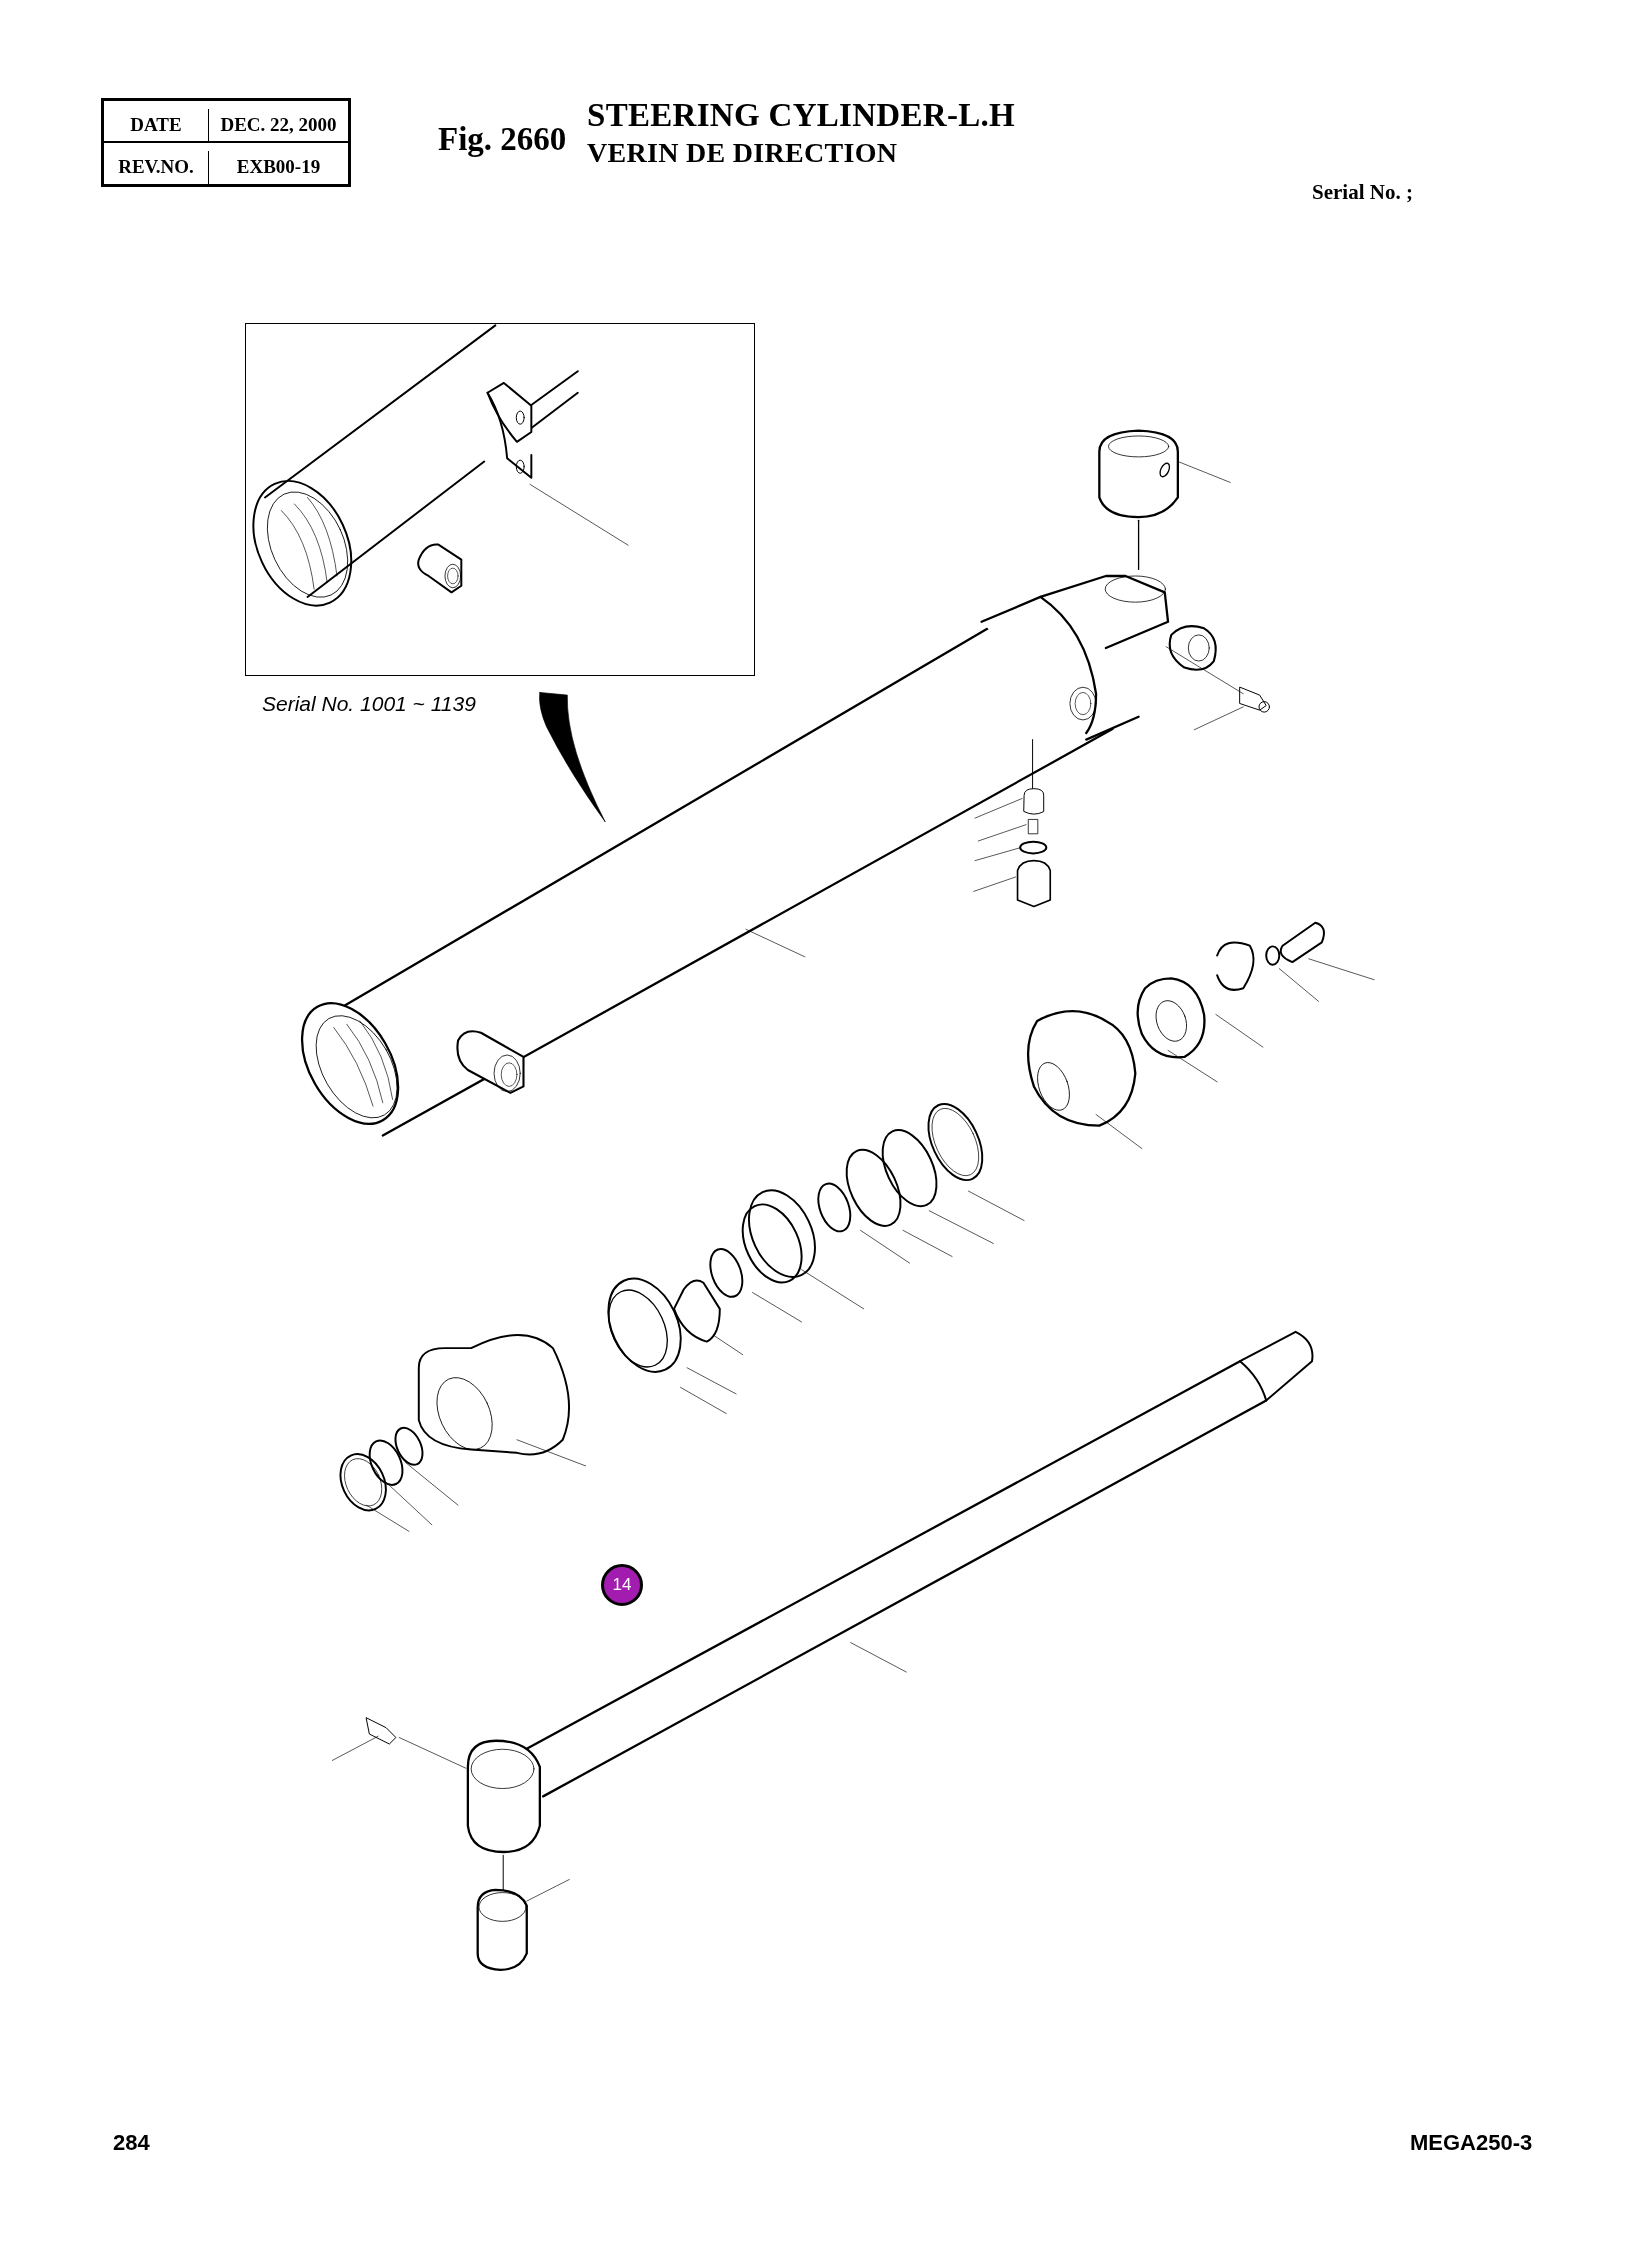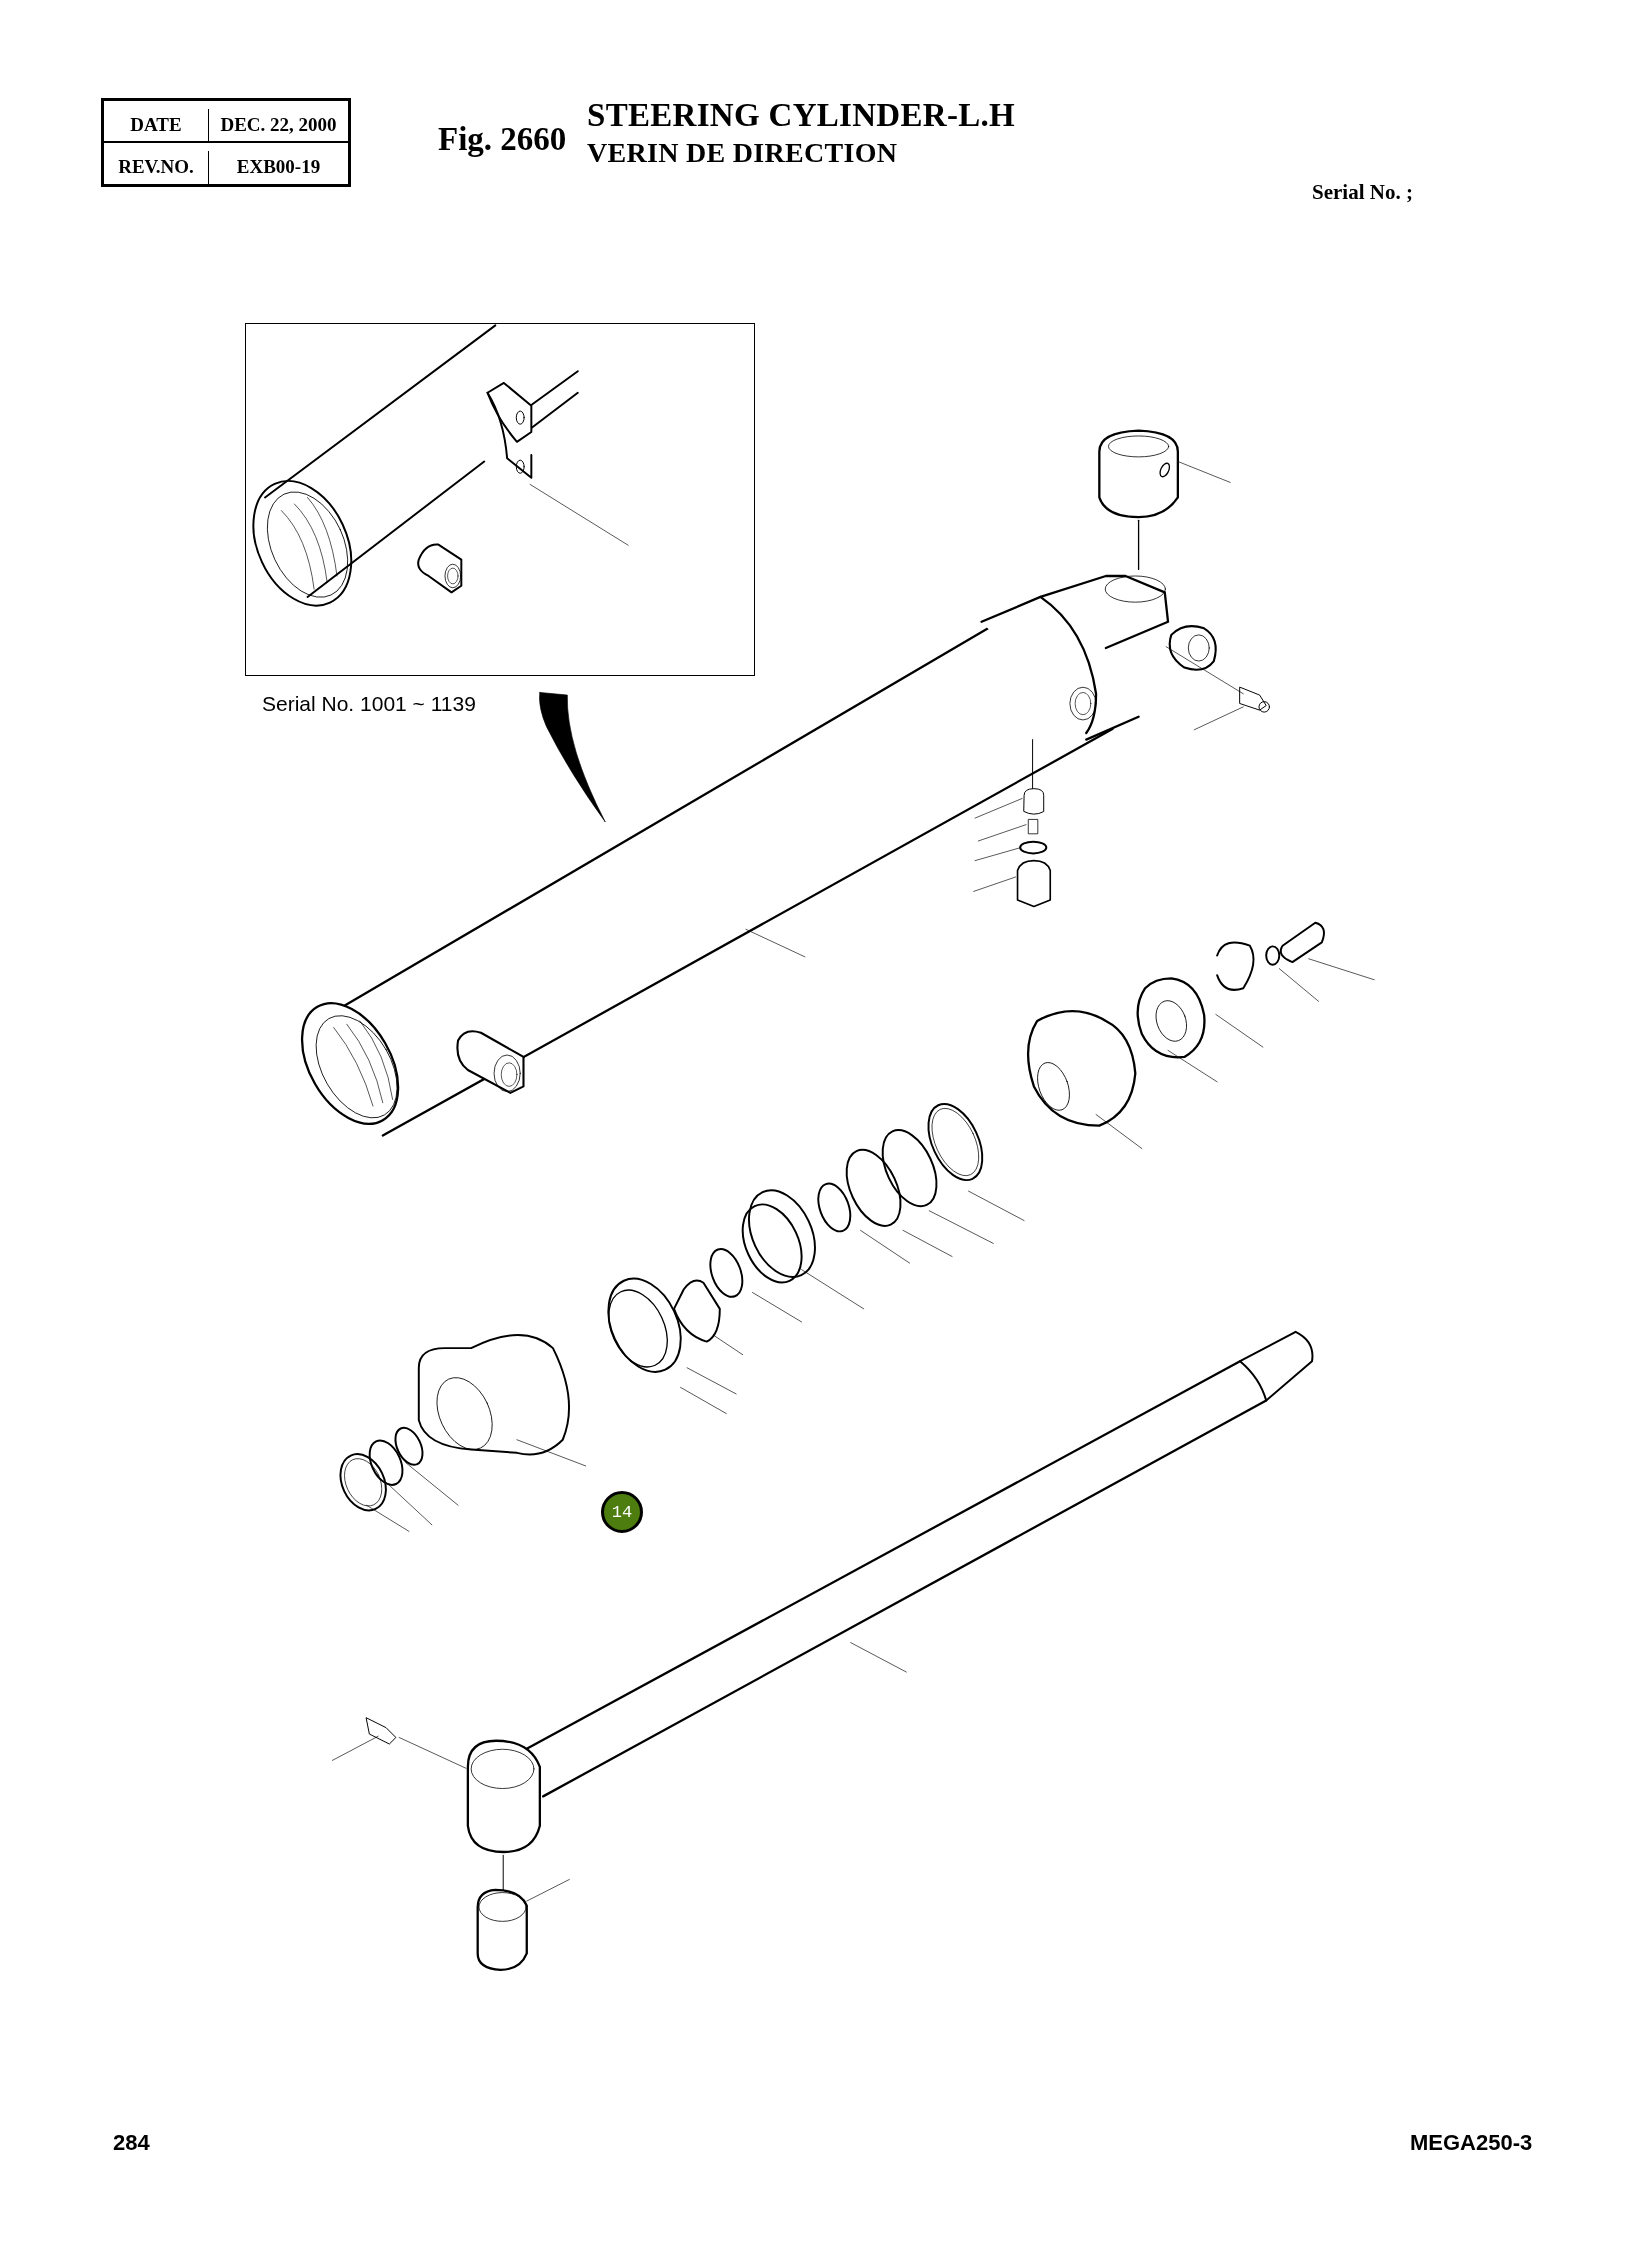--- a/index.html
+++ b/index.html
@@ -7,22 +7,22 @@
   .hdr-table { position:absolute; left:101px; top:98px; width:250px; height:89px; border:3.3px solid #000; box-sizing:border-box; display:grid; grid-template-columns:105px 1fr; grid-template-rows:1fr 1fr; }
   .hdr-table .cell { display:flex; align-items:center; justify-content:center; font-weight:bold; font-size:19px; font-family:"Liberation Serif", serif;margin-top:8px; }
   .hdr-table .c1 { border-right:1.3px solid #000; border-bottom:2px solid #000; }
   .hdr-table .c2 { border-bottom:2px solid #000;text-align:right; }
   .hdr-table .c3 { border-right:1.3px solid #000; }
   .fig-num { position:absolute; left:438px; top:121px; font-weight:bold; font-size:33px; font-family:"Liberation Serif", serif; }
   .title1 { position:absolute; left:587px; top:97px; font-weight:bold; font-size:33px; font-family:"Liberation Serif", serif; letter-spacing:0.3px; }
   .title2 { position:absolute; left:587px; top:137px; font-weight:bold; font-size:28px; font-family:"Liberation Serif", serif; letter-spacing:0.3px; }
   .serial-top { position:absolute; left:1312px; top:180px; font-weight:bold; font-size:21px; font-family:"Liberation Serif", serif; }
   .inset-box { position:absolute; left:245px; top:323px; width:510px; height:353px; border:1.3px solid #000; box-sizing:border-box; }
-  .serial-inset { position:absolute; left:262px; top:692px; font-size:21px; font-family:"Liberation Sans", sans-serif; }
-  .callout { position:absolute; left:601px; top:1491px; width:42px; height:42px; border-radius:50%; background:#4d7c0f; border:3.3px solid #000; box-sizing:border-box; display:flex; align-items:center; justify-content:center; color:#fff; font-family:Liberation Mono, monospace; font-size:17px; cursor:pointer; }
+  .serial-inset { position:absolute; left:262px; top:692px; font-size:21px; font-family:"Liberation Sans", sans-serif;font-style:italic; }
+  .callout { position:absolute; left:601px; top:1564px; width:42px; height:42px; border-radius:50%; background:#a21caf; border:3.3px solid #000; box-sizing:border-box; display:flex; align-items:center; justify-content:center; color:#fff; font-family:Liberation Sans, sans-serif; font-size:17px; cursor:pointer; }
   .page-num { position:absolute; left:113px; top:2130px; font-weight:bold; font-size:22px; font-family:"Liberation Sans", sans-serif; }
   .model { position:absolute; left:1410px; top:2130px; font-weight:bold; font-size:22px; font-family:"Liberation Sans", sans-serif; }
   svg.drawing { position:absolute; left:0; top:0; }
 </style>
 </head>
 <body>
 
 <div class="hdr-table">
   <div class="cell c1">DATE</div>
   <div class="cell c2">DEC. 22, 2000</div>

